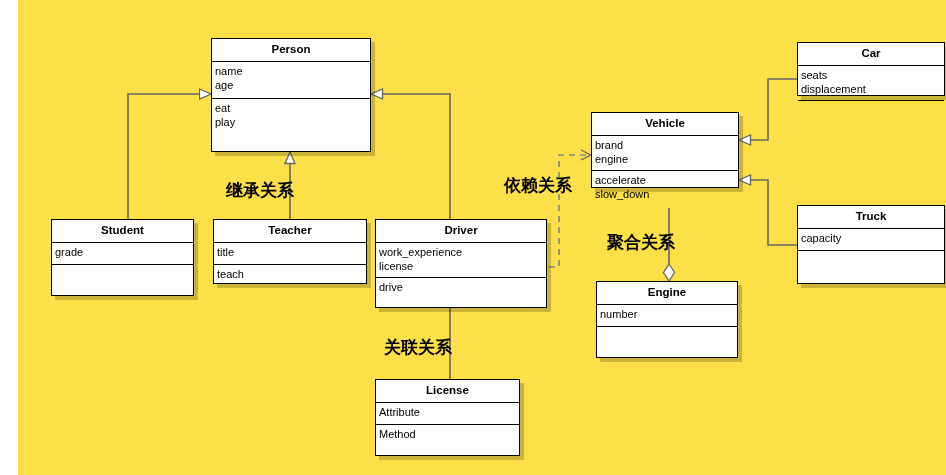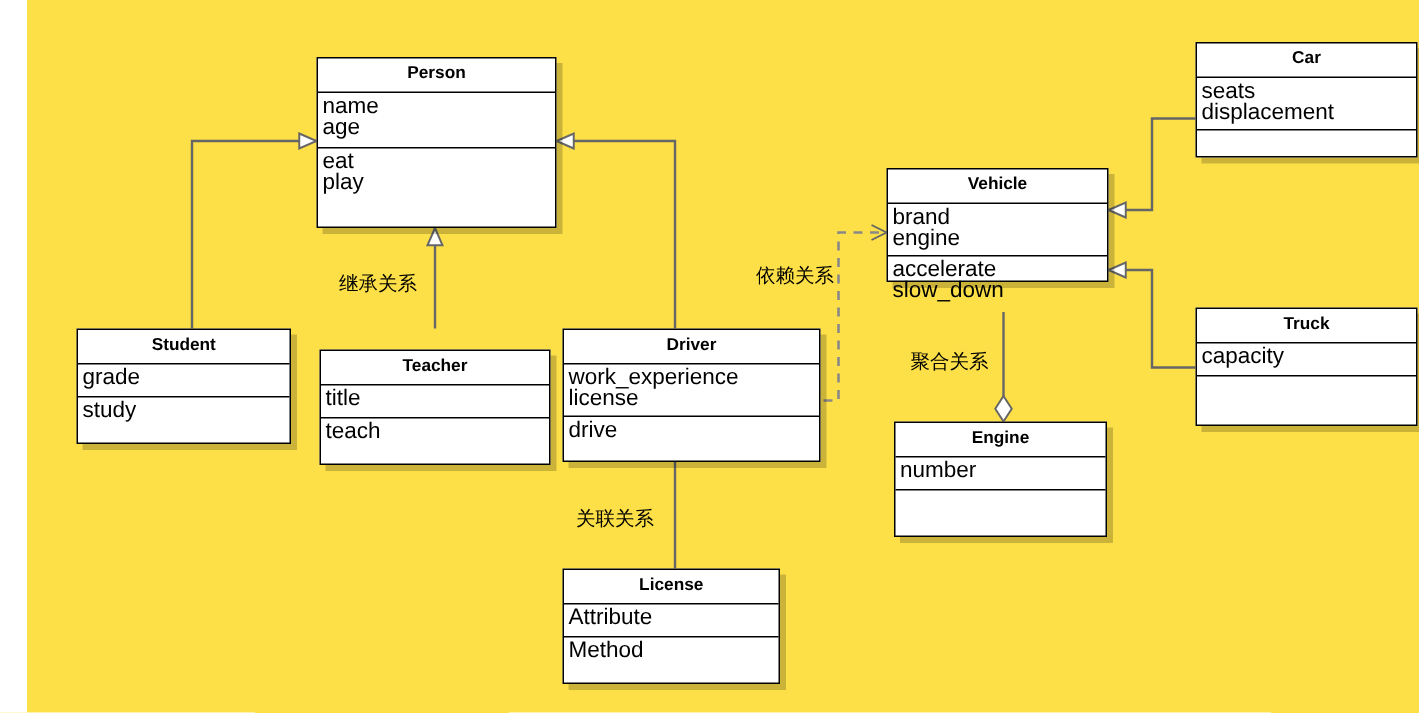--- a/index.html
+++ b/index.html
@@ -39,38 +39,39 @@
     font-size: 11.5px;
     color: #000000;
     line-height: 1;
     padding: 5px 2px 5px 2px;
     border-bottom: 1.6px solid #000000;
     box-sizing: border-box;
   }
   .uml-compartment {
     box-sizing: border-box;
     padding: 2px 0 2px 3px;
-    font-size: 15px;
+    font-size: 11px;
     color: #000000;
   }
   .uml-attrs {
     border-bottom: 1.6px solid #000000;
   }
   .uml-line {
     line-height: 14.5px;
     white-space: nowrap;
   }
   .edge-label {
     position: absolute;
-    font-size: 13px;
+    font-size: 17px;
     color: #000000;
     white-space: nowrap;
     z-index: 6;
     background: transparent;
     line-height: 1;
+    font-weight: bold;
   }
 </style>
 </head>
 <body>
 
 <div id="canvas">
 
   <svg id="connectors" viewBox="0 0 946 475">
     <defs>
       <marker id="hollowTriangle" markerWidth="14" markerHeight="14" refX="12.5" refY="6" orient="auto" markerUnits="userSpaceOnUse">
@@ -127,26 +128,23 @@
       <div class="uml-line">eat</div>
       <div class="uml-line">play</div>
     </div>
   </div>
 
   <div class="uml-class" style="left:33px; top:219px; width:143px; height:77px;">
     <div class="uml-title">Student</div>
     <div class="uml-compartment uml-attrs" style="height:22px;">
       <div class="uml-line">grade</div>
     </div>
-    <div class="uml-compartment">
-      <div class="uml-line">study</div>
-    </div>
-  </div>
-
-  <div class="uml-class" style="left:195px; top:233px; width:154px; height:77px;">
+  </div>
+
+  <div class="uml-class" style="left:195px; top:219px; width:154px; height:65px;">
     <div class="uml-title">Teacher</div>
     <div class="uml-compartment uml-attrs" style="height:22px;">
       <div class="uml-line">title</div>
     </div>
     <div class="uml-compartment">
       <div class="uml-line">teach</div>
     </div>
   </div>
 
   <div class="uml-class" style="left:357px; top:219px; width:172px; height:89px;">
@@ -175,21 +173,21 @@
     <div class="uml-compartment uml-attrs" style="height:35px;">
       <div class="uml-line">brand</div>
       <div class="uml-line">engine</div>
     </div>
     <div class="uml-compartment">
       <div class="uml-line">accelerate</div>
       <div class="uml-line">slow_down</div>
     </div>
   </div>
 
-  <div class="uml-class" style="left:779px; top:28px; width:148px; height:77px;">
+  <div class="uml-class" style="left:779px; top:42px; width:148px; height:54px;">
     <div class="uml-title">Car</div>
     <div class="uml-compartment uml-attrs" style="height:35px;">
       <div class="uml-line">seats</div>
       <div class="uml-line">displacement</div>
     </div>
     <div class="uml-compartment"></div>
   </div>
 
   <div class="uml-class" style="left:779px; top:205px; width:148px; height:79px;">
     <div class="uml-title">Truck</div>

